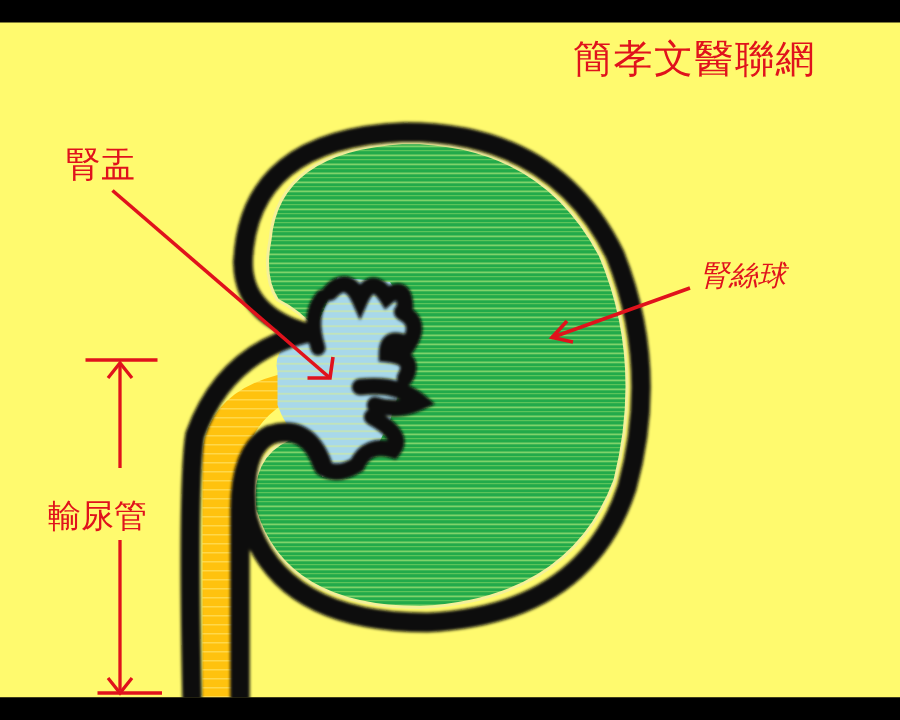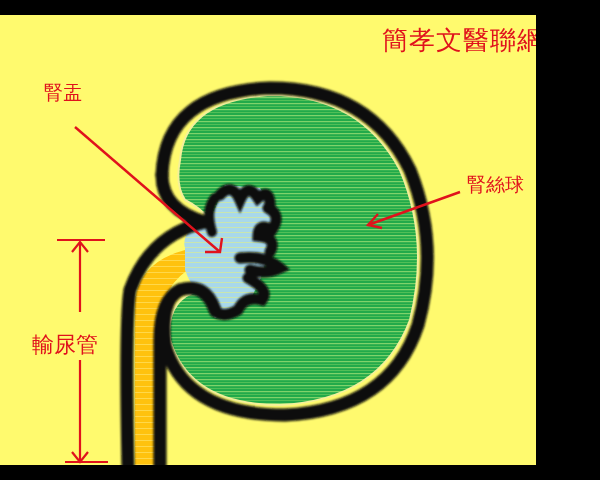--- a/index.html
+++ b/index.html
@@ -3,38 +3,38 @@
   <meta charset="utf-8">
   <style>
     html, body { margin: 0; padding: 0; }
     body {
       width: 600px; height: 480px; overflow: hidden;
       background: #000;
       font-family: "DejaVu Sans", sans-serif;
     }
     .frame {
       position: absolute; left: 0; top: 15px;
-      width: 536px; height: 450px;
+      width: 600px; height: 450px;
       background: #fffa6e;
       overflow: hidden;
     }
     .bottom-bar {
       position: absolute; left: 0; top: 465px; width: 600px; height: 15px; background: #000;
     }
     svg.diagram { position: absolute; left: 0; top: -15px; width: 600px; height: 480px; }
     .label {
       position: absolute;
       color: #e0121c;
       font-family: "DejaVu Serif", serif;
       white-space: nowrap;
       line-height: 1;
     }
     .title { left: 382px; top: 12px; font-size: 26px; letter-spacing: 1px; }
-    .lbl-pelvis { left: 44px; top: 68px; font-size: 19px; }
-    .lbl-glom { left: 467px; top: 160px; font-size: 19px; }
+    .lbl-pelvis { left: 44px; top: 84px; font-size: 23px; }
+    .lbl-glom { left: 467px; top: 160px; font-size: 19px; font-style: italic; }
     .lbl-ureter { left: 32px; top: 319px; font-size: 22px; }
   </style>
 </head>
 <body>
 
 <div class="frame">
   <svg class="diagram" viewBox="0 0 600 480">
     <defs>
       <pattern id="greenStripes" width="600" height="6" patternUnits="userSpaceOnUse">
         <rect width="600" height="6" fill="#22aa4a"></rect>

